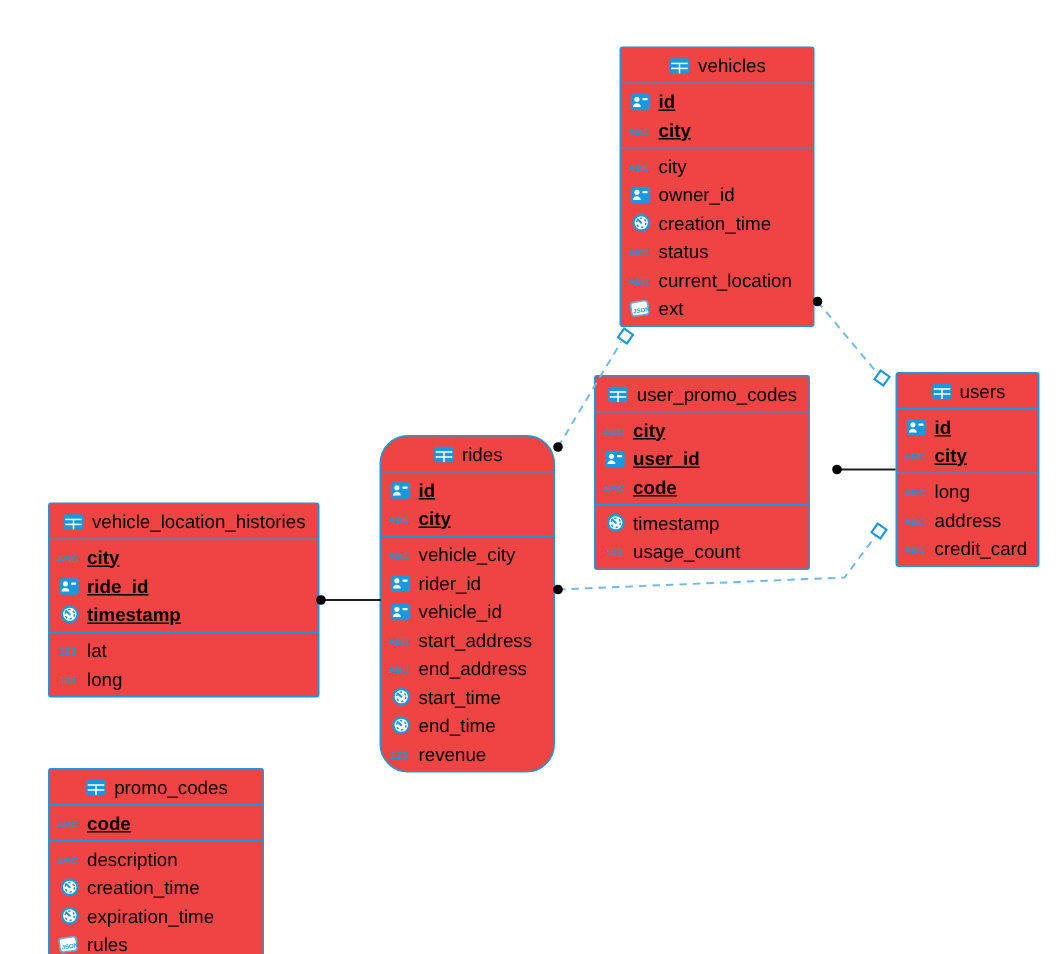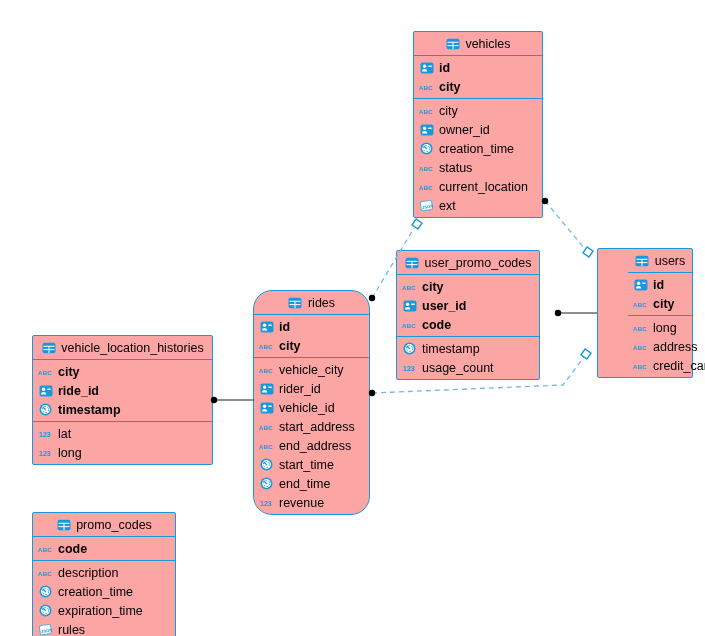--- a/index.html
+++ b/index.html
@@ -10,38 +10,38 @@
     --text:#000000;
   }
   html,body{margin:0;padding:0;}
   body{
     width:705px;height:636px;position:relative;overflow:hidden;
     background:#ffffff;
     font-family:"Liberation Sans", sans-serif;
   }
   .canvas{position:absolute;inset:0;}
   .tbl{
-    position:absolute;background:#fca5a5;
+    position:absolute;background:#ef4444;
     border:1.5px solid var(--blue);
     border-radius:2px;box-sizing:border-box;
     color:var(--text);
   }
   .tbl-header{
     display:flex;align-items:center;justify-content:center;gap:5px;
     height:23px;border-bottom:1.5px solid var(--blue);
     font-size:12.5px;white-space:nowrap;padding:0 4px;
   }
   .sec{padding:2px 0;}
   .sec.keys{border-bottom:1.5px solid var(--blue);}
   .frow{
     display:flex;align-items:center;gap:5px;height:19px;
     padding:0 5px;font-size:12.5px;white-space:nowrap;
   }
-  .sec.keys .frow{font-weight:bold;}
-  .icon{width:15px;flex:0 0 15px;display:flex;align-items:center;justify-content:center;}
+  .sec.keys .frow{font-weight:bold;text-decoration:underline;}
+  .icon{width:15px;flex:0 0 15px;display:flex;align-items:center;justify-content:flex-end;}
   svg.overlay{position:absolute;left:0;top:0;pointer-events:none;}
   .dashed-line{stroke:var(--dash);stroke-width:1.3;fill:none;stroke-dasharray:5 4;}
   .solid-line{stroke:var(--solid-line);stroke-width:1.2;fill:none;}
   .end-dot{fill:var(--dot);}
   .end-diamond{fill:#ffffff;stroke:var(--blue);stroke-width:1.4;}
 </style>
 </head>
 <body style="background: rgb(255, 255, 255);">
 
 <div class="canvas" id="diagram">
@@ -194,21 +194,21 @@
         <div class="frow">
           <span class="icon">
             <svg width="16" height="11" viewBox="0 0 16 11">
               <text x="1" y="9" font-family="Liberation Sans,sans-serif" font-size="7.6" font-weight="bold" fill="#1899dd">123</text>
             </svg>
           </span>
           <span>usage_count</span>
         </div>
       </div>
     </div>
-    <div class="tbl" style="left: 597px; top: 248px; width: 96px; padding-left: 30px;">
+    <div class="tbl" style="left: 597px; top: 248px; width: 96px;">
       <div class="tbl-header">
         <span class="icon">
           <svg width="14" height="12" viewBox="0 0 14 12">
             <rect x="0.5" y="0.8" width="13" height="10.4" rx="2" fill="#1899dd"></rect>
             <line x1="1.5" y1="4.3" x2="12.5" y2="4.3" stroke="#fff" stroke-width="1"></line>
             <line x1="1.5" y1="7.6" x2="12.5" y2="7.6" stroke="#fff" stroke-width="1"></line>
             <line x1="7" y1="4.3" x2="7" y2="11" stroke="#fff" stroke-width="1"></line>
           </svg>
         </span>
         <span>users</span>

